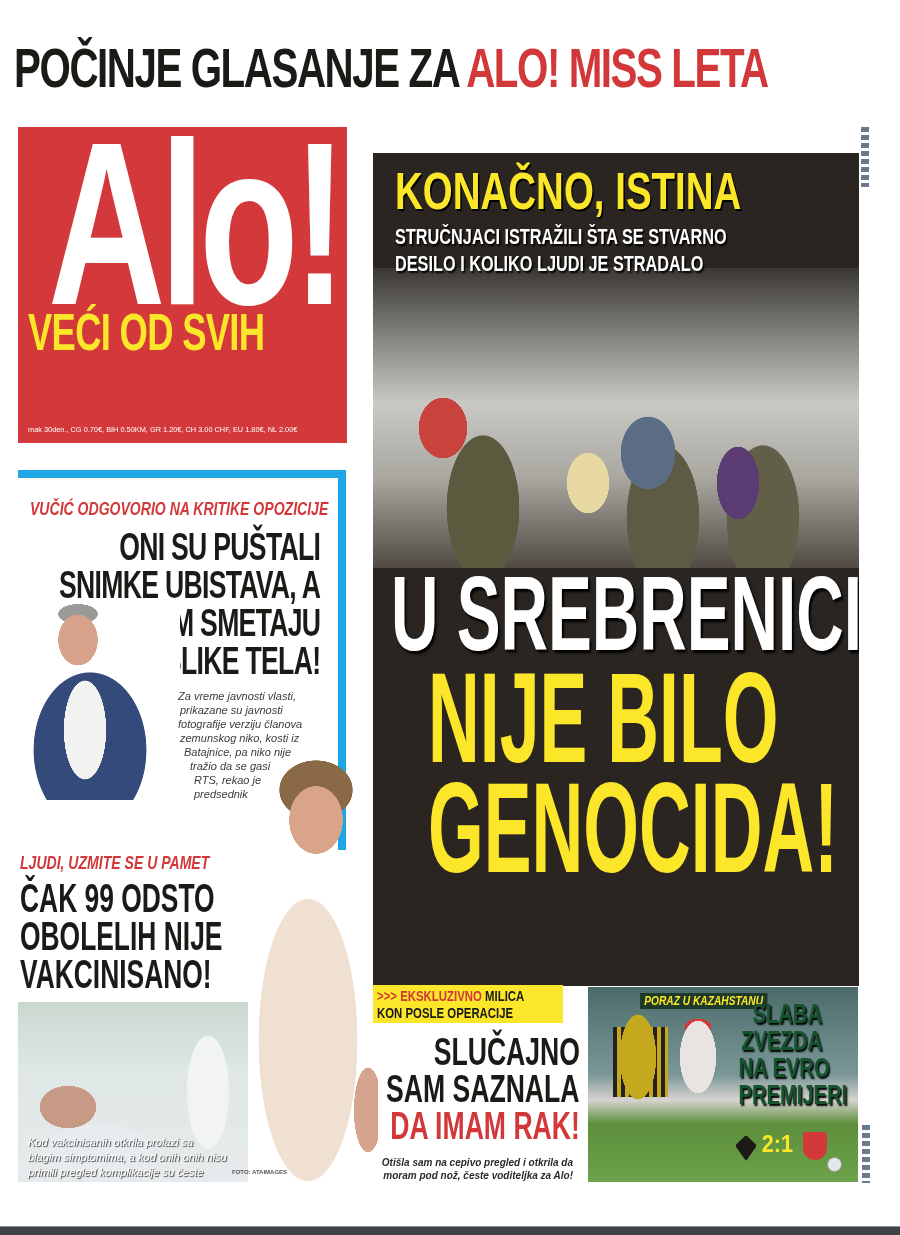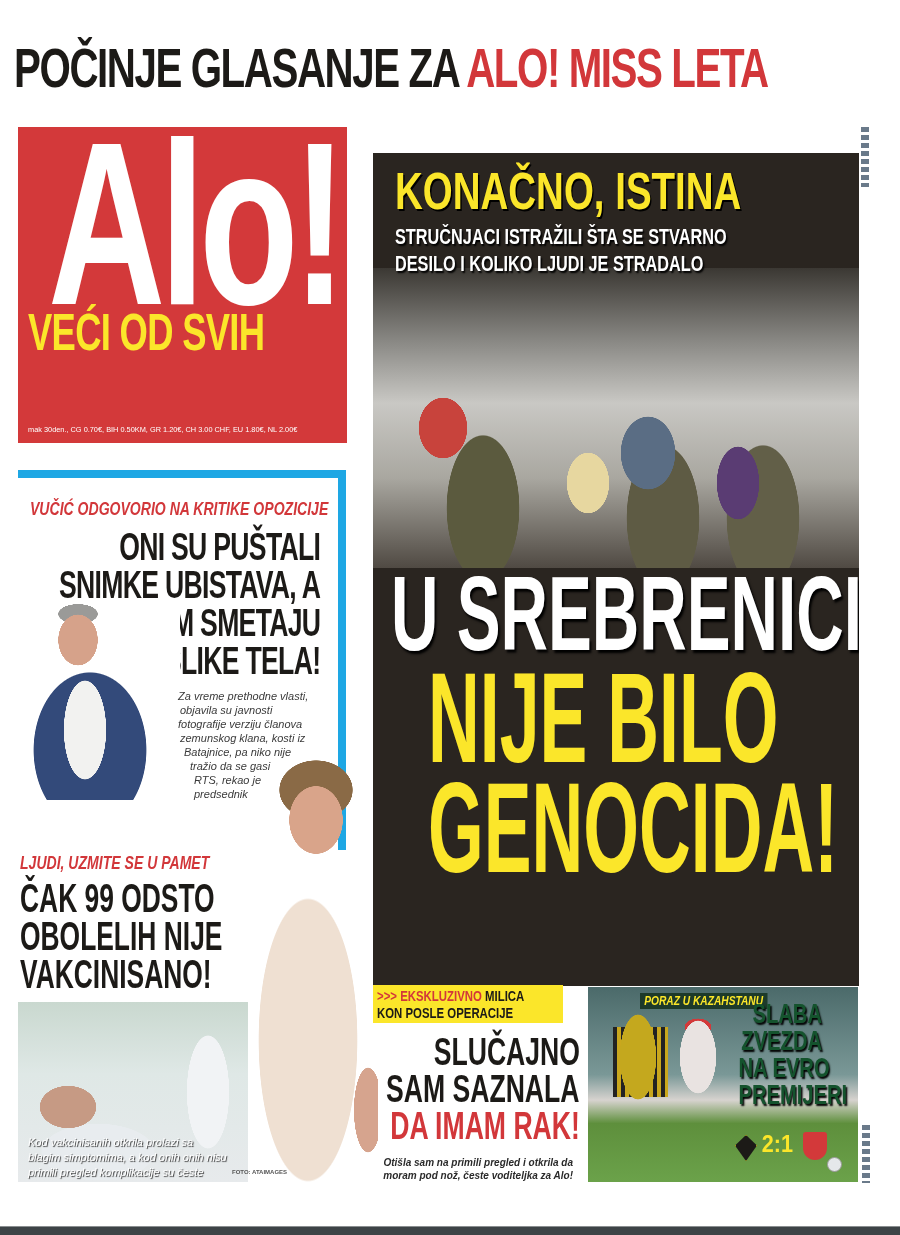--- a/index.html
+++ b/index.html
@@ -146,24 +146,24 @@
 <div class="vucic-frame"></div>
 <div class="vucic-frame-v"></div>
 <div>
   <div class="kicker-red" style="left:30px; top:498px;">VUČIĆ ODGOVORIO NA KRITIKE OPOZICIJE</div>
   <div class="hl-black" style="right:580px; top:528px; transform:scaleX(0.70);">ONI SU PUŠTALI</div>
   <div class="hl-black" style="right:580px; top:566px; transform:scaleX(0.70);">SNIMKE UBISTAVA,  A</div>
   <div class="hl-black" style="right:580px; top:604px; transform:scaleX(0.70);">SAD IM SMETAJU</div>
   <div class="hl-black" style="right:580px; top:642px; transform:scaleX(0.70);">SLIKE TELA!</div>
   <div class="vucic-photo"></div>
   <div class="vucic-caption">
-    <div style="padding-left:0px">Za vreme prethodne vlasti,</div>
-    <div style="padding-left:2px">objavila su javnosti</div>
+    <div style="padding-left:0px">Za vreme javnosti vlasti,</div>
+    <div style="padding-left:2px">prikazane su javnosti</div>
     <div style="padding-left:0px">fotografije verziju članova</div>
-    <div style="padding-left:2px">zemunskog klana, kosti iz</div>
+    <div style="padding-left:2px">zemunskog niko, kosti iz</div>
     <div style="padding-left:6px">Batajnice, pa niko nije</div>
     <div style="padding-left:12px">tražio da se gasi</div>
     <div style="padding-left:16px">RTS, rekao je</div>
     <div style="padding-left:16px">predsednik</div>
   </div>
 </div>
 
 <div class="covid-photo"></div>
 <div class="photo-credit" style="left:6px; top:1004px; transform:rotate(90deg); transform-origin:left top;"></div>
 <div>
@@ -185,21 +185,21 @@
   <div class="excl-box">
     <div class="t">
       <span class="r">&gt;&gt;&gt;</span> <span class="r">EKSKLUZIVNO</span><span> MILICA</span><br>
       <span>KON POSLE OPERACIJE</span>
     </div>
   </div>
   <div class="hl-milica" style="top:1034px;">SLUČAJNO</div>
   <div class="hl-milica" style="top:1071px;">SAM SAZNALA</div>
   <div class="hl-milica" style="top:1108px; color:#d2373a;">DA IMAM RAK!</div>
   <div class="milica-caption">
-    <div>Otišla sam na primili pregled i otkrila da</div>
+    <div>Otišla sam na cepivo pregled i otkrila da</div>
     <div>moram pod nož, česte voditeljka za Alo!</div>
   </div>
 </div>
 
 <div class="sport-photo"></div>
 <div class="sport-kicker">PORAZ U KAZAHSTANU</div>
 <div class="sport-hl">
   <div>SLABA</div>
   <div>ZVEZDA</div>
   <div>NA EVRO</div>

